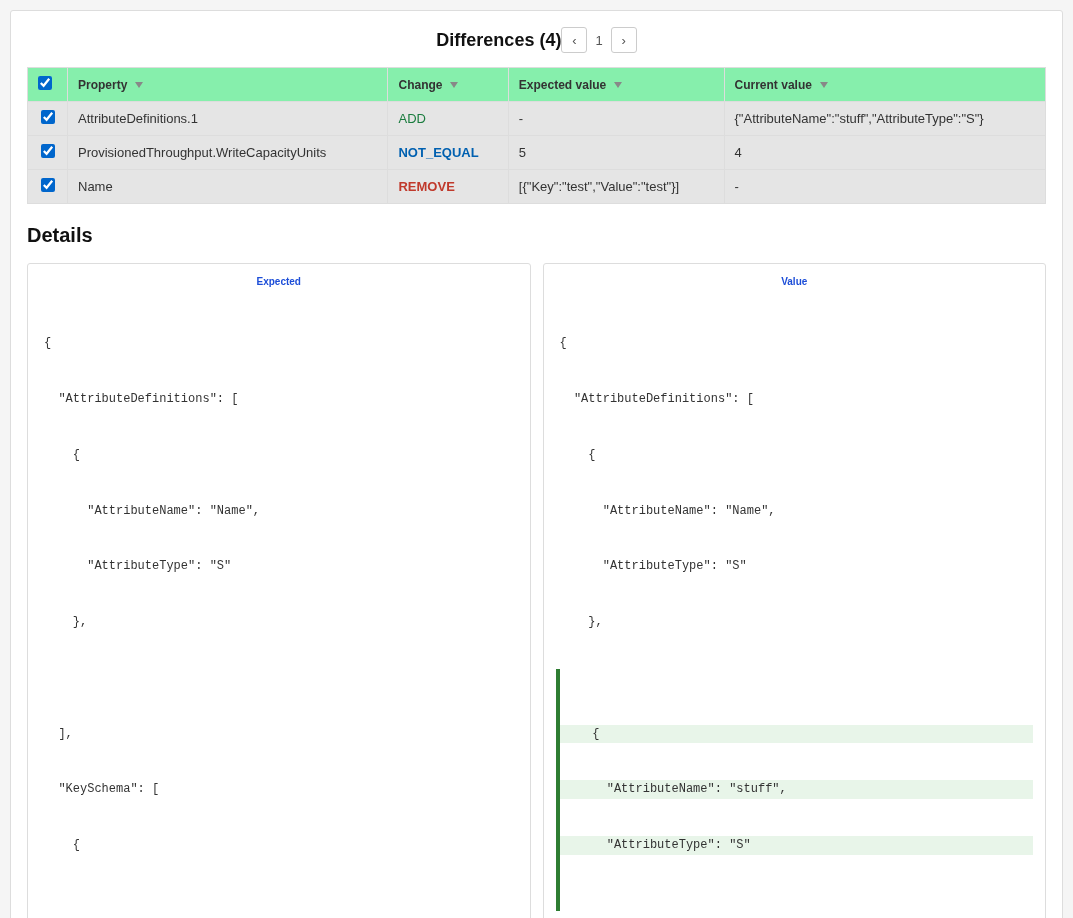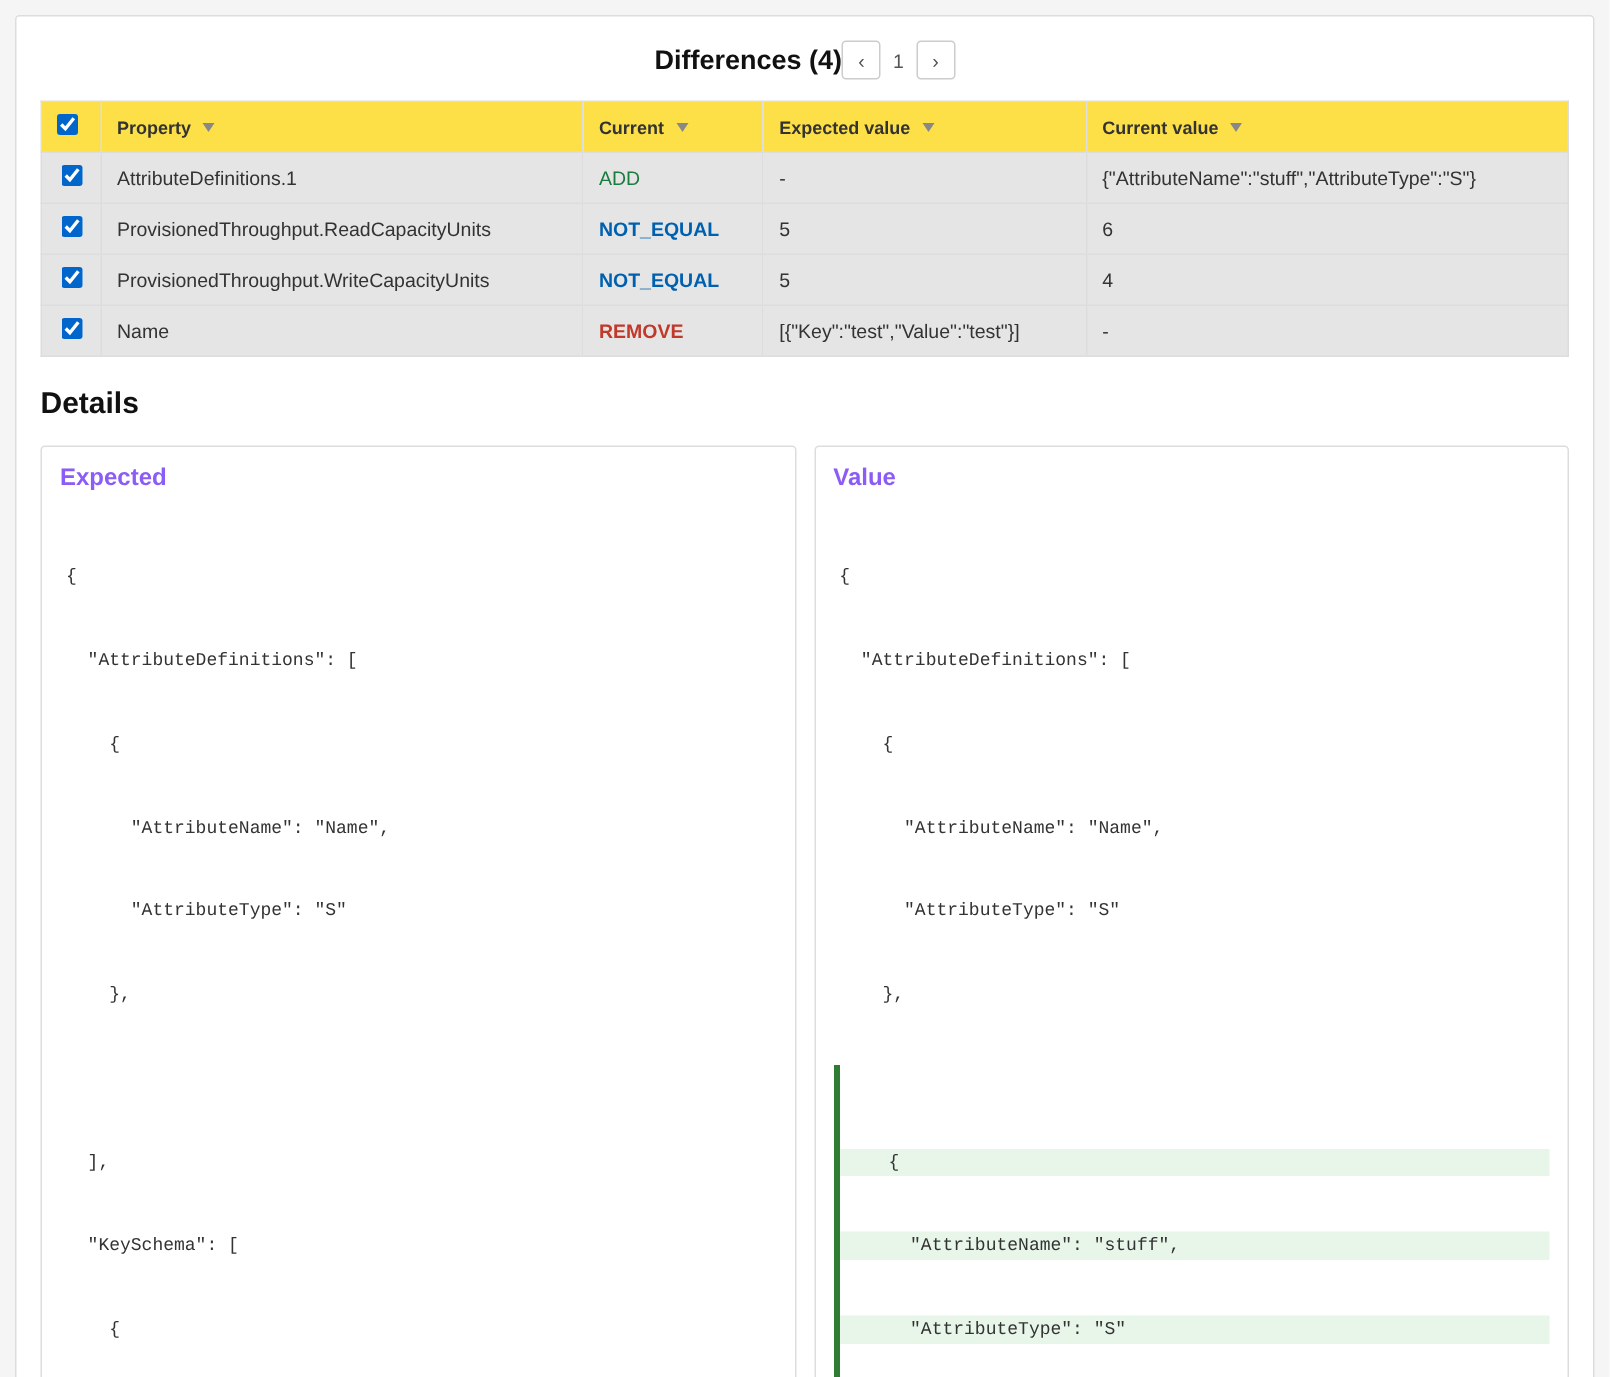--- a/index.html
+++ b/index.html
@@ -48,21 +48,21 @@
       justify-content: center;
     }
 
     
     .diff-table {
       width: 100%;
       border-collapse: collapse;
       margin-bottom: 20px;
     }
     .diff-table th {
-      background: #fde047;
+      background: #86efac;
       border: 1px solid #ddd;
       padding: 8px 10px;
       text-align: left;
       font-weight: 600;
       color: #333;
       font-size: 12px;
     }
     .diff-table th .th-inner {
       display: flex;
       align-items: center;
@@ -103,22 +103,23 @@
     .panel {
       flex: 1;
       border: 1px solid #ddd;
       border-radius: 3px;
       padding: 12px;
       background: #fff;
     }
     .panel-title {
       font-weight: bold;
       margin-bottom: 10px;
-      font-size: 16px;
-      color: #8b5cf6;
+      font-size: 10px;
+      color: #1d4ed8;
+      text-align: center;
     }
     .code-block {
       font-family: "Courier New", Courier, monospace;
       font-size: 12px;
       line-height: 1.55;
       white-space: pre;
       color: #333;
     }
     .code-line {
       display: block;
@@ -167,21 +168,21 @@
           <input type="checkbox" checked="" style="">
         </th>
         <th>
           <div class="th-inner">
             <span>Property</span>
             <span class="filter-arrow"></span>
           </div>
         </th>
         <th>
           <div class="th-inner">
-            <span>Current</span>
+            <span>Change</span>
             <span class="filter-arrow"></span>
           </div>
         </th>
         <th>
           <div class="th-inner">
             <span>Expected value</span>
             <span class="filter-arrow"></span>
           </div>
         </th>
         <th>
@@ -192,27 +193,20 @@
         </th>
       </tr>
     </thead>
     <tbody id="diff-tbody">
     <tr class="row-selected">
           <td class="checkbox-col"><input type="checkbox" checked="" style=""></td>
           <td>AttributeDefinitions.1</td>
           <td><span class="change-add">ADD</span></td>
           <td>-</td>
           <td>{"AttributeName":"stuff","AttributeType":"S"}</td>
-        </tr>
-        <tr class="row-selected">
-          <td class="checkbox-col"><input type="checkbox" checked="" style=""></td>
-          <td>ProvisionedThroughput.ReadCapacityUnits</td>
-          <td><span class="change-not-equal">NOT_EQUAL</span></td>
-          <td>5</td>
-          <td>6</td>
         </tr>
         <tr class="row-selected">
           <td class="checkbox-col"><input type="checkbox" checked="" style=""></td>
           <td>ProvisionedThroughput.WriteCapacityUnits</td>
           <td><span class="change-not-equal">NOT_EQUAL</span></td>
           <td>5</td>
           <td>4</td>
         </tr>
         <tr class="row-selected">
           <td class="checkbox-col"><input type="checkbox" checked="" style=""></td>

